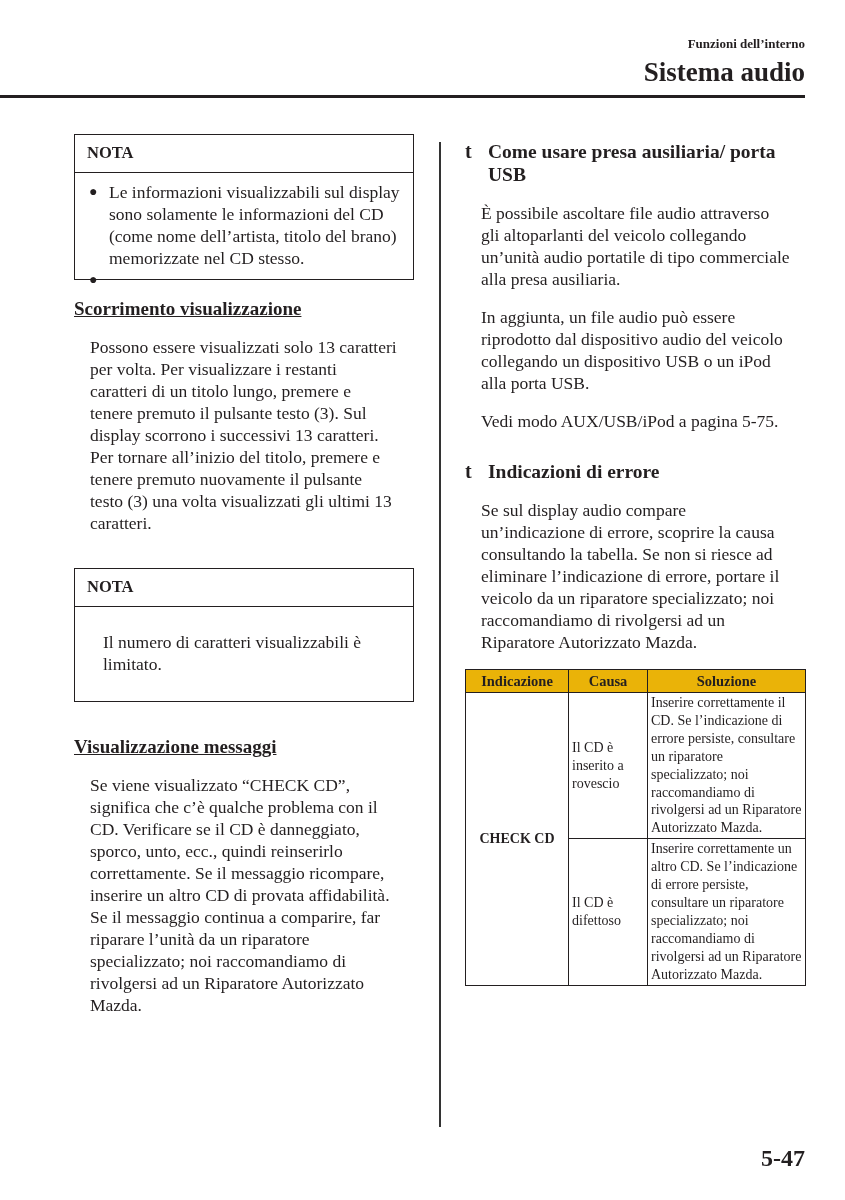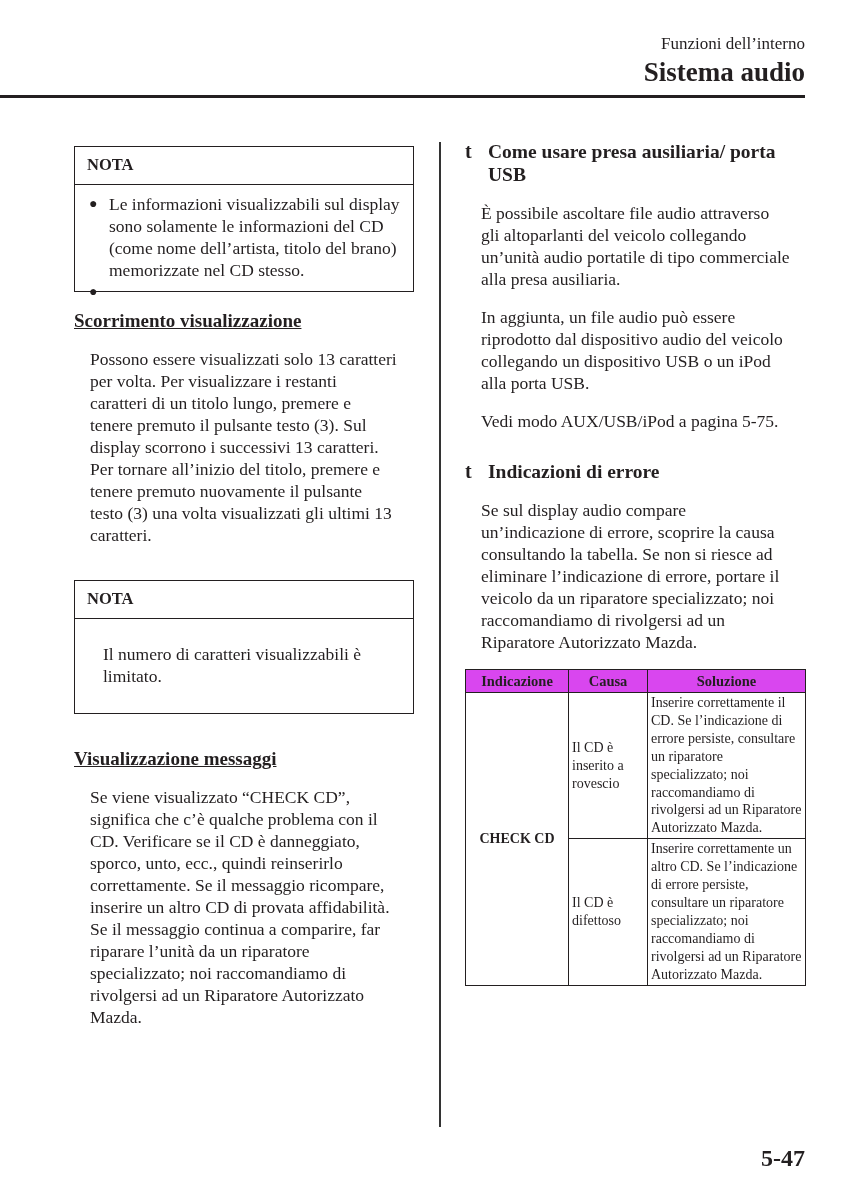--- a/index.html
+++ b/index.html
@@ -5,32 +5,32 @@
     html, body { margin: 0; padding: 0; background: #ffffff; }
     body {
       width: 845px; height: 1200px; position: relative; overflow: hidden;
       font-family: "Liberation Serif", "DejaVu Serif", serif;
       color: #231f20;
     }
     .header-section {
       position: absolute; right: 40px; top: 36px; text-align: right;
     }
     .header-section .section-label {
-      font-weight: normal; font-size: 17px; line-height: 16px;
+      font-weight: bold; font-size: 13px; line-height: 16px;
     }
     .header-section .chapter-title {
       font-weight: bold; font-size: 27px; line-height: 32px; margin-top: 4px;
     }
     .header-rule {
       position: absolute; left: 0; right: 40px; top: 95px; height: 3px; background: #231f20;
     }
     .col-divider {
       position: absolute; left: 439px; top: 142px; width: 1.5px; height: 985px; background: #333;
     }
-    .col-left { position: absolute; left: 74px; top: 146px; width: 340px; }
+    .col-left { position: absolute; left: 74px; top: 134px; width: 340px; }
     .col-right { position: absolute; left: 465px; top: 140px; width: 342px; }
 
     .body-text { font-size: 17.5px; line-height: 22px; margin: 16px; }
 
     .nota-box {
       border: 1px solid #231f20; margin: 0;
     }
     .nota-box .nota-title {
       font-weight: bold; font-size: 16.5px; line-height: 20px;
       padding: 8px 12px 9px 12px; border-bottom: 1px solid #231f20;
@@ -49,21 +49,21 @@
       display: flex; font-weight: bold; font-size: 19.5px; line-height: 23px; margin: 0 0 10px 0;
     }
     .section-heading .marker { width: 23px; flex: 0 0 23px; font-size: 20px; }
 
     .error-table {
       border-collapse: collapse; width: 341px; margin-top: 16px;
       font-size: 14px; line-height: 17.9px;
     }
     .error-table th, .error-table td { border: 1px solid #231f20; vertical-align: middle; }
     .error-table th {
-      background: #d946ef; font-weight: bold; text-align: center; padding: 2px 3px;
+      background: #eab308; font-weight: bold; text-align: center; padding: 2px 3px;
       font-size: 14.5px; line-height: 18px;
     }
     .error-table td { padding: 1px 3px; }
     .error-table td.ind { text-align: center; width: 96px; font-weight: bold; }
     .error-table td.cause { width: 72px; }
     .page-number {
       position: absolute; right: 40px; top: 1145px; font-weight: bold; font-size: 24px;
     }
   </style>
 </head>

